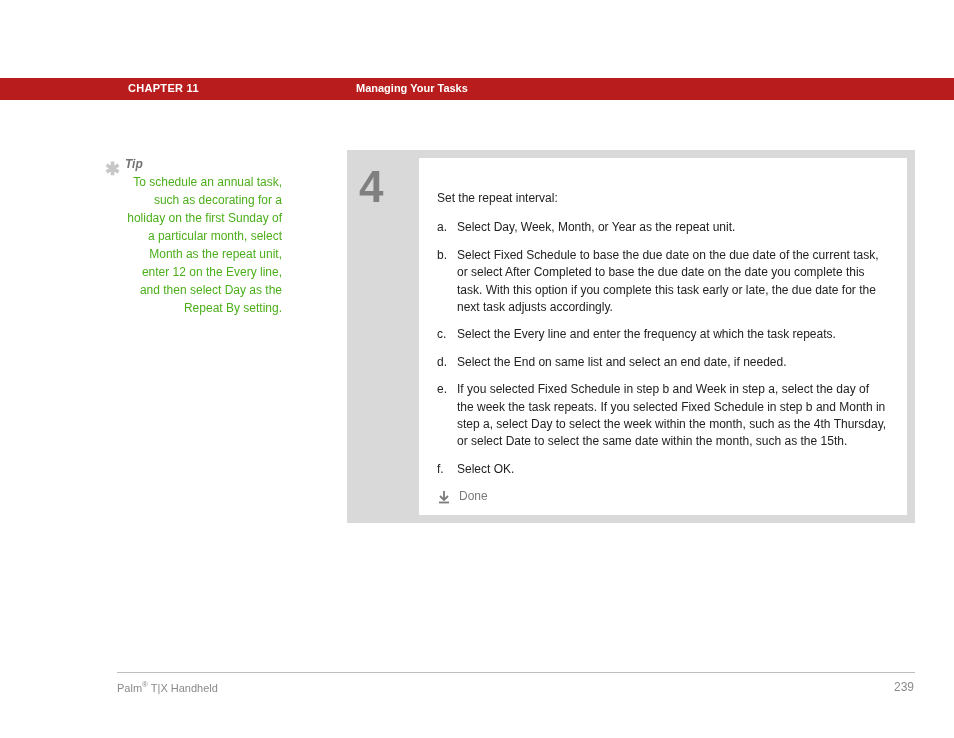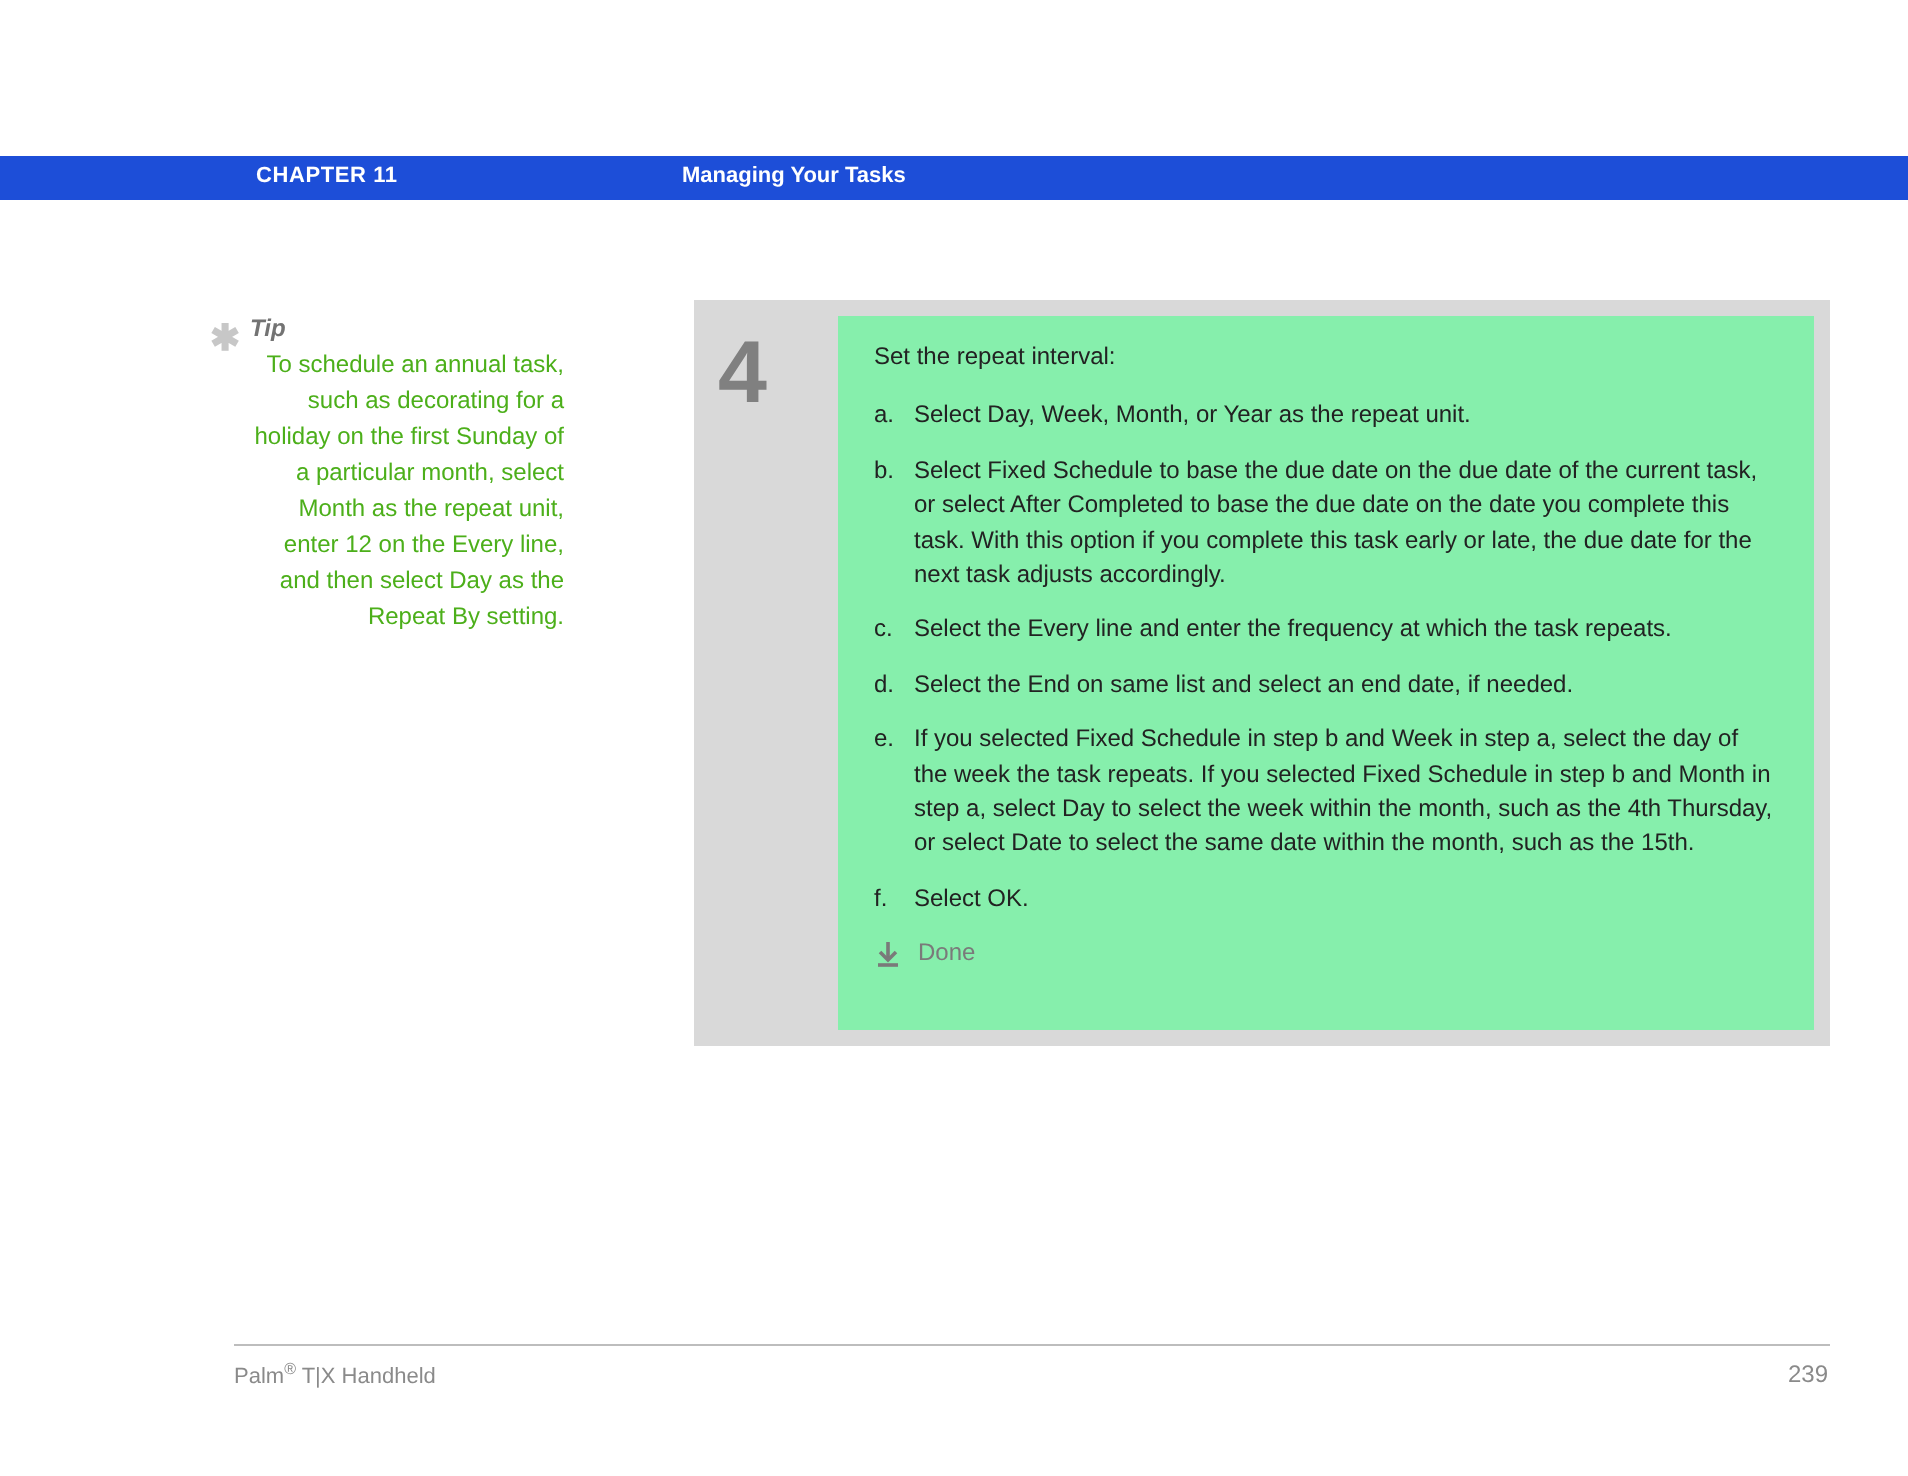--- a/index.html
+++ b/index.html
@@ -1,37 +1,37 @@
 <!DOCTYPE html>
 <html><head>
 <meta charset="utf-8">
 <style>
   * { box-sizing: border-box; margin: 0; padding: 0; }
   html, body { width: 954px; height: 738px; background: #fff; font-family: Arial, Helvetica, sans-serif; }
   .page { position: relative; width: 954px; height: 738px; background: #fff; }
   .header-bar {
     position: absolute; left: 0; top: 78px; width: 954px; height: 22px;
-    background: #1d4ed8; color: #fff; font-size: 11px; font-weight: bold;
+    background: #b91c1c; color: #fff; font-size: 11px; font-weight: bold;
   }
   .header-bar .chapter { position: absolute; left: 128px; top: 4px; letter-spacing: 0.3px; }
-  .header-bar .title   { position: absolute; left: 341px; top: 4px; }
+  .header-bar .title   { position: absolute; left: 356px; top: 4px; }
   .tip-block {
     position: absolute; left: 107px; top: 155px; width: 175px;
     font-size: 12px; line-height: 1.5;
   }
   .tip-star { position: absolute; left: -2px; top: 1px; color: #c7c7c7; font-size: 18px; font-weight: bold; }
   .tip-label { color: #737373; font-weight: bold; padding-left: 18px; font-style: italic; }
   .tip-body  { color: #4caf1a; padding-left: 18px; text-align: right; }
   .step-panel {
     position: absolute; left: 347px; top: 150px; width: 568px; height: 373px;
     background: #d9d9d9;
   }
   .step-inner {
     position: absolute; left: 72px; top: 8px; right: 8px; bottom: 8px;
-    background: #86efac; padding: 12px 18px 18px 18px;
+    background: #ffffff; padding: 32px 18px 18px 18px;
     font-size: 12px; color: #222; line-height: 1.45;
   }
   .step-number {
     position: absolute; left: 12px; top: 12px; width: 48px;
     color: #808080; font-size: 44px; font-weight: bold; text-align: left;
   }
   .step-heading { margin-bottom: 12px; }
   ol.letters { list-style: none; padding: 0; margin: 0; }
   ol.letters li { display: flex; margin-bottom: 10px; }
   ol.letters li .marker { flex: 0 0 20px; }

